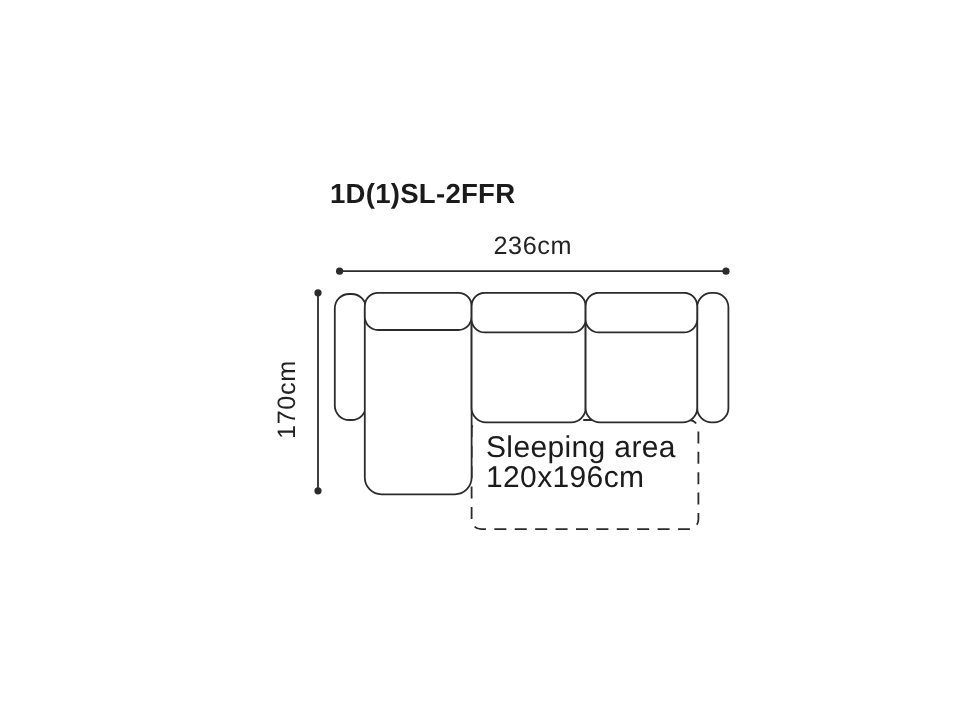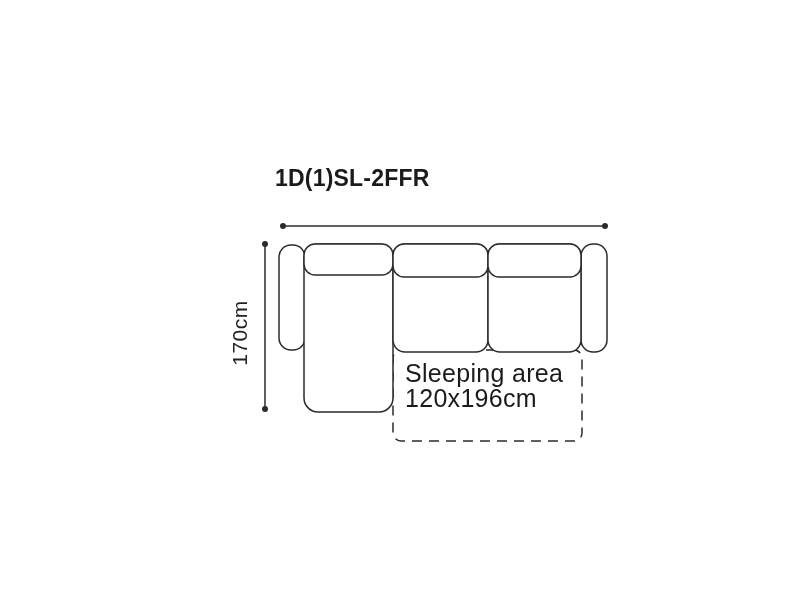--- a/index.html
+++ b/index.html
@@ -12,21 +12,21 @@
     width: 800px;
     height: 600px;
     background: #ffffff;
     overflow: hidden;
     font-family: "Liberation Sans", sans-serif;
     color: #1c1c1c;
   }
   .title {
     position: absolute;
     left: 275px;
-    top: 165px;
+    top: 148px;
     font-size: 23px;
     font-weight: 700;
     letter-spacing: 0.2px;
     color: #1b1b1b;
     white-space: nowrap;
   }
   .dim-h-label {
     position: absolute;
     left: 283px;
     top: 194px;
@@ -66,20 +66,21 @@
     top: 0;
   }
 </style>
 </head>
 <body>
 
 <div class="stage">
 
   <div class="title">1D(1)SL-2FFR</div>
 
+  <div class="dim-h-label">236cm</div>
 
   <div class="dim-v-label">170cm</div>
 
   <svg class="plan-svg" width="800" height="600" viewBox="0 0 800 600">
 
     <g stroke-width="1.5" fill="none" stroke="#2b2b2b">
       <line x1="283" y1="226" x2="605" y2="226"></line>
       <line x1="265" y1="244" x2="265" y2="409"></line>
     </g>
     <g stroke="none" fill="#2b2b2b">

